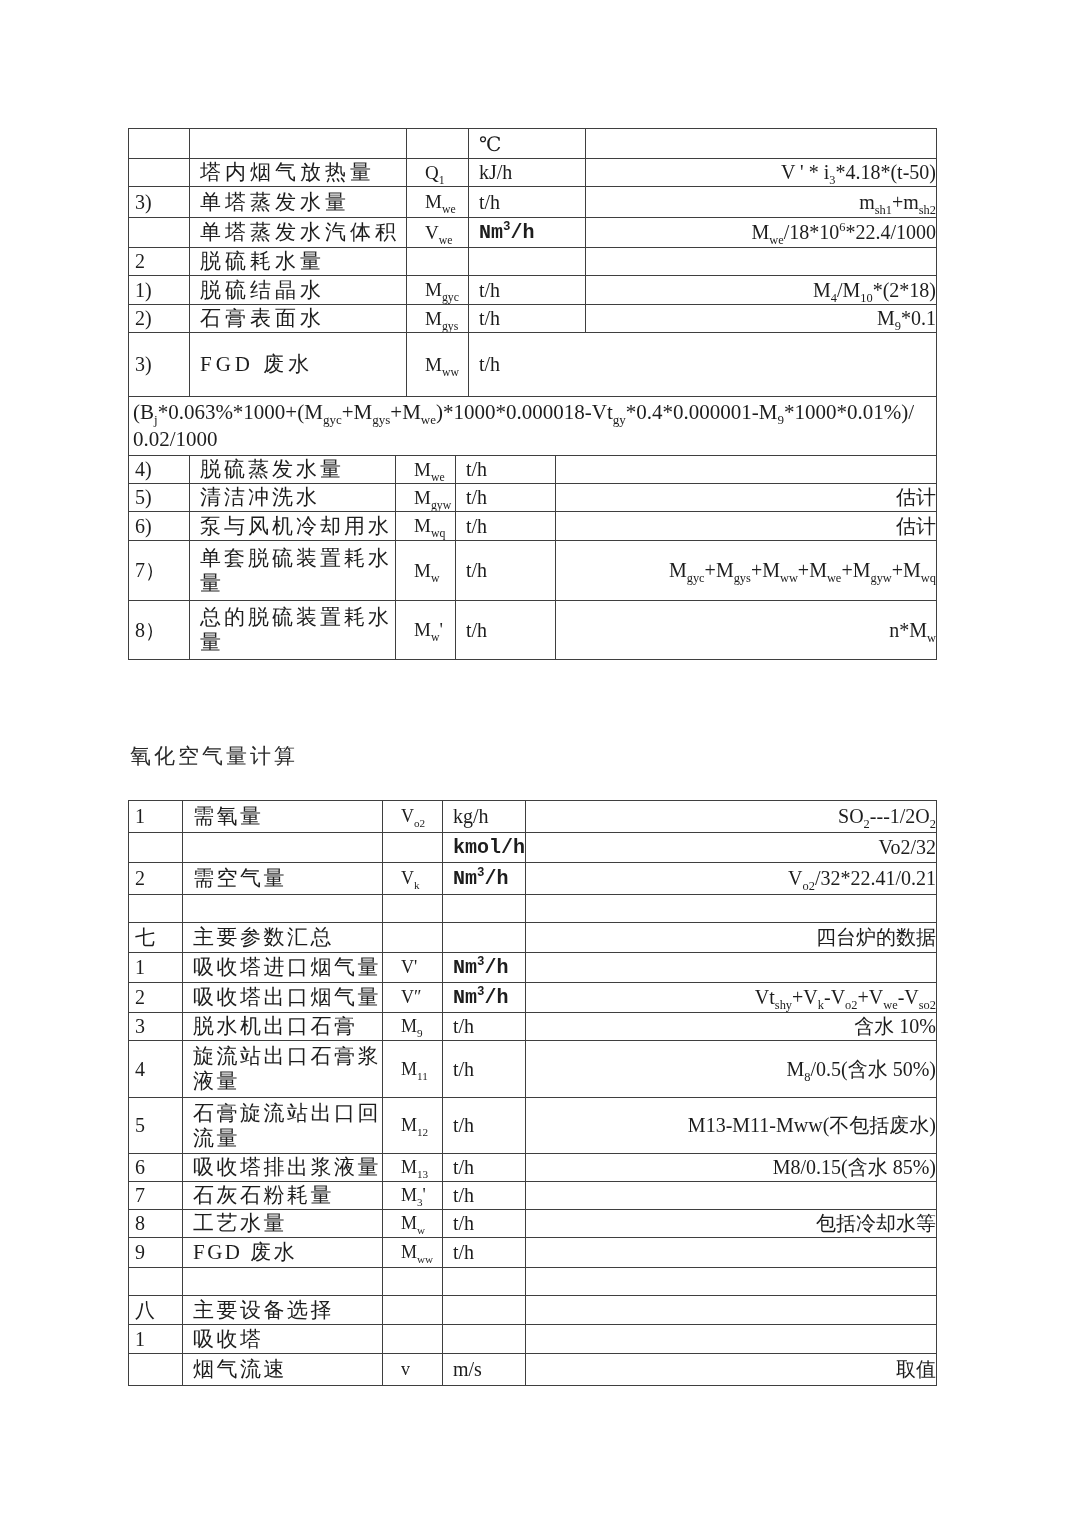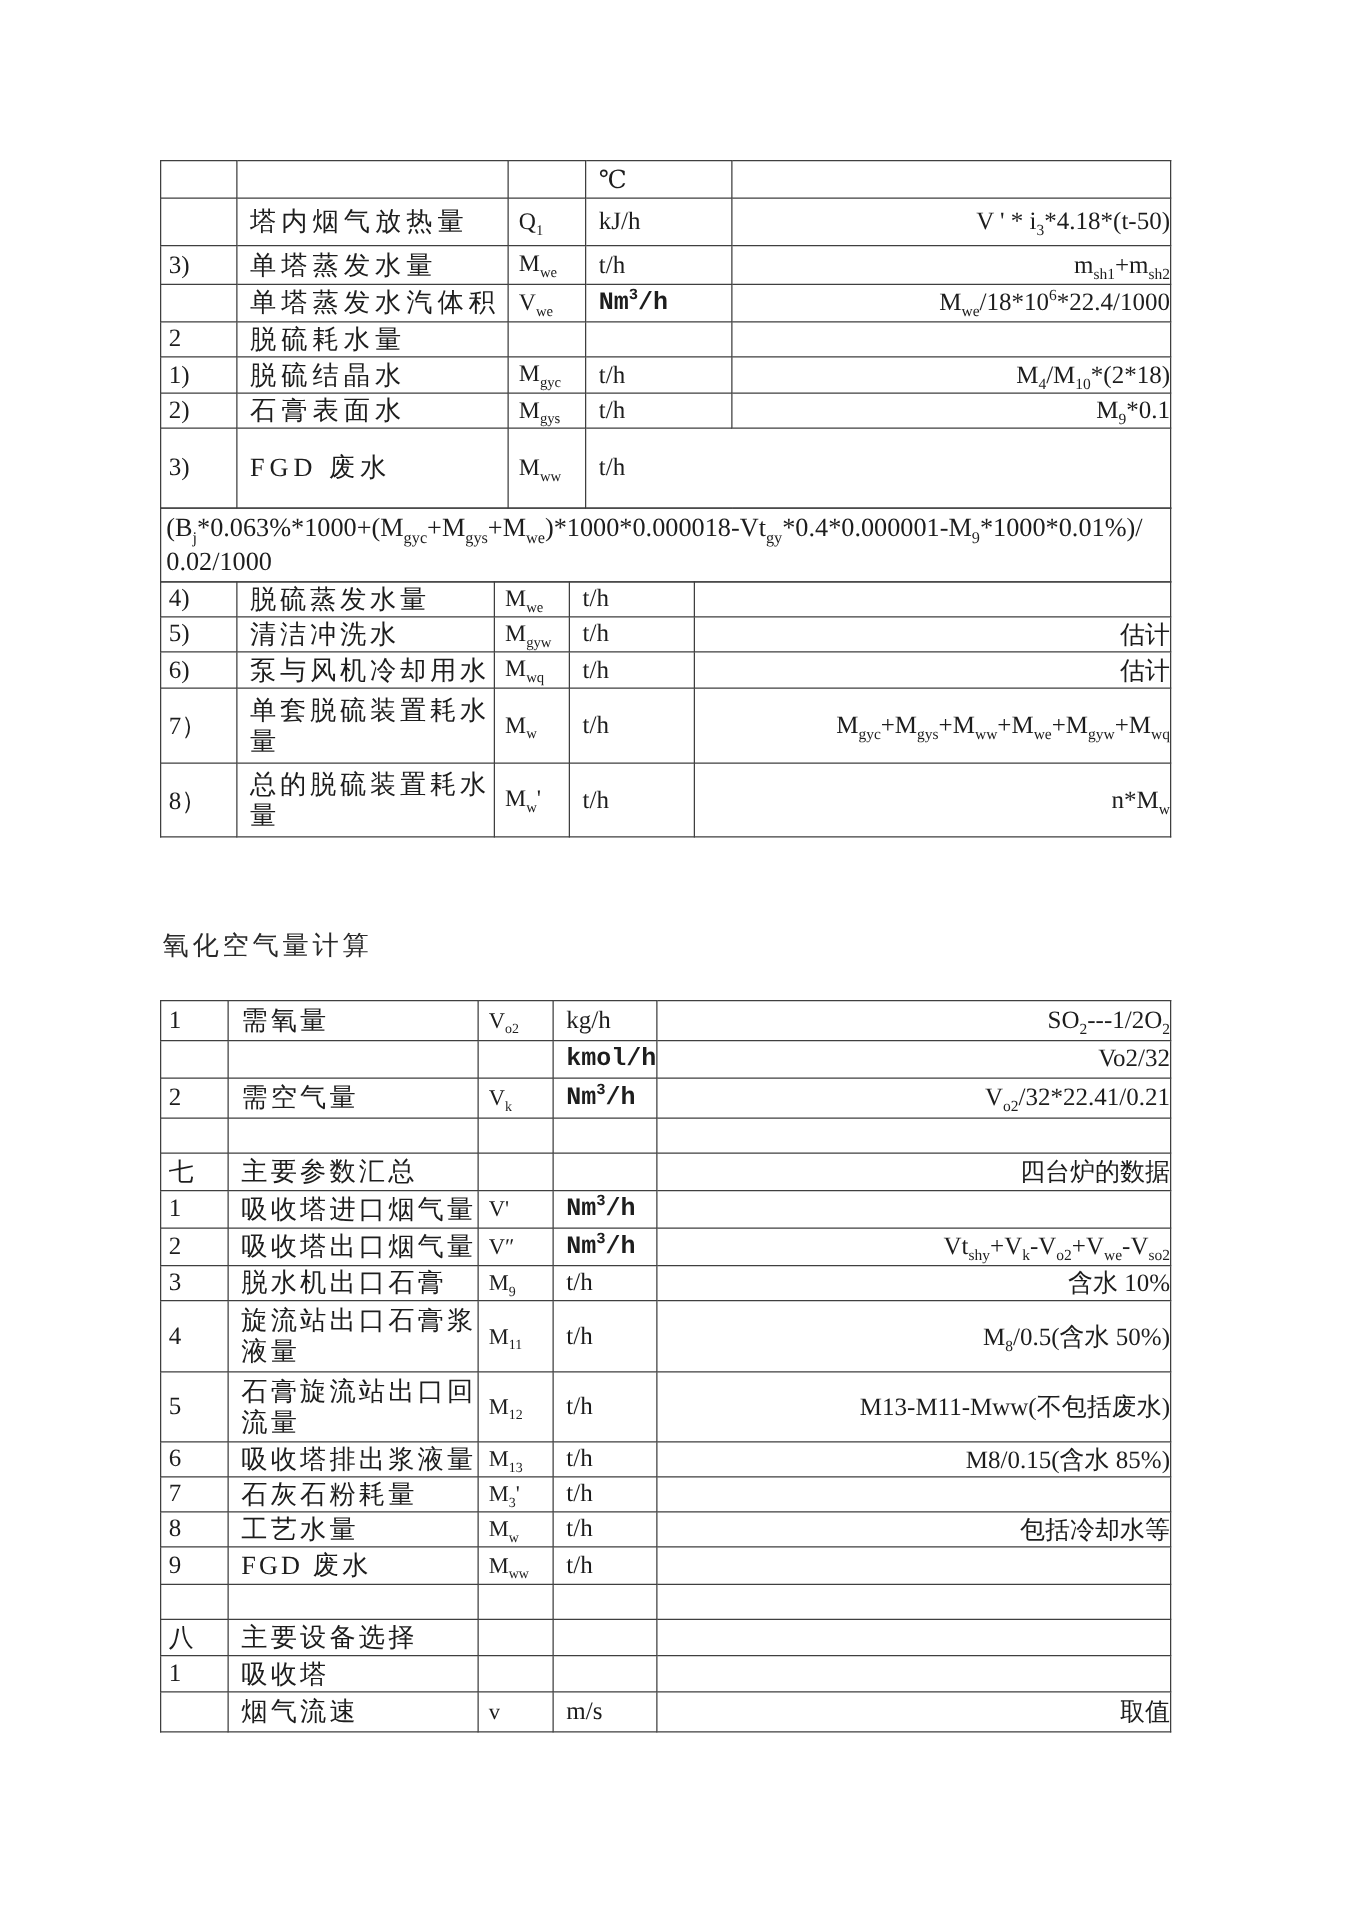--- a/index.html
+++ b/index.html
@@ -7,21 +7,21 @@
        font-family:"Liberation Serif","DejaVu Serif",serif;color:#1d1d1d;}
   .doc{position:absolute;inset:0;background:#ffffff;}
 
   table{border-collapse:collapse;table-layout:fixed;width:808px;}
   td{border:1px solid #3f3f3f;vertical-align:middle;overflow:hidden;
      padding:0;box-sizing:border-box;}
 
   
   .c-no  {padding-left:6px;font-size:20px;}
   .c-name{padding-left:10px;font-size:21px;line-height:25px;}
-  .c-sym {padding-left:8px;font-size:19px;}
+  .c-sym {padding-left:18px;font-size:19px;}
   .c-unit{padding-left:10px;font-size:20px;}
   .c-frm {padding-left:10px;font-size:20px;text-align:right;}
   .b{font-weight:bold;font-family:Liberation Mono, monospace;}
 
   #t1a .c-name{letter-spacing:4px;}
   #t1c .c-name{letter-spacing:3px;}
   #t2  .c-name{letter-spacing:2.5px;}
   #t2  .c-sym{font-size:18px;}
   #t1b td{padding:2px 9px 2px 4px;font-size:21px;line-height:27px;
           word-break:break-all;vertical-align:middle;}
@@ -49,21 +49,21 @@
           <col style="width:351px">
         </colgroup>
       <tbody>
           <tr style="height:30px">
         <td class="c-no"></td>
         <td class="c-name"></td>
         <td class="c-sym"></td>
         <td class="c-unit">℃</td>
         <td class="c-frm"></td>
       </tr>
-      <tr style="height:38px">
+      <tr style="height:28px">
         <td class="c-no"></td>
         <td class="c-name">塔内烟气放热量</td>
         <td class="c-sym">Q<sub>1</sub></td>
         <td class="c-unit">kJ/h</td>
         <td class="c-frm">V ' * i<sub>3</sub>*4.18*(t-50)</td>
       </tr>
       <tr style="height:31px">
         <td class="c-no">3)</td>
         <td class="c-name">单塔蒸发水量</td>
         <td class="c-sym">M<sub>we</sub></td>

